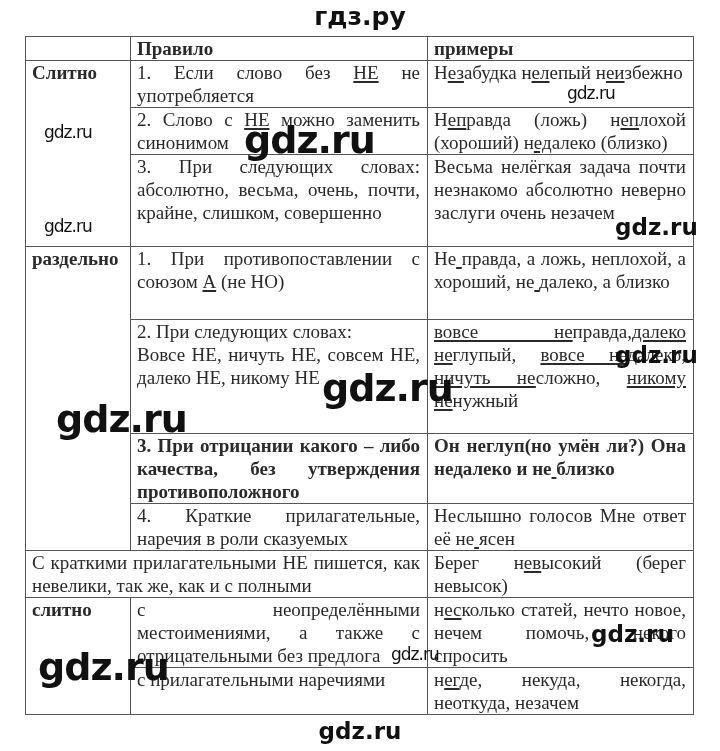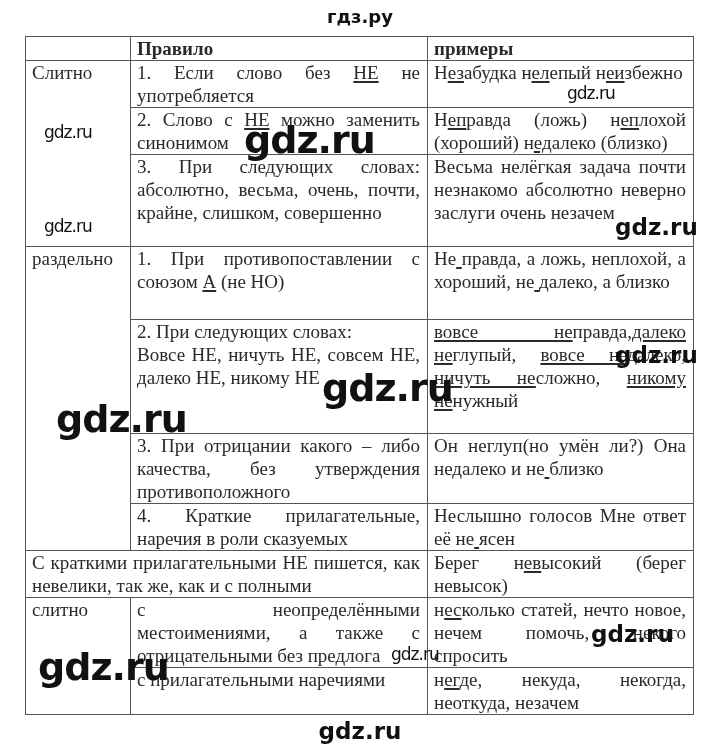--- a/index.html
+++ b/index.html
@@ -1,29 +1,29 @@
 <!DOCTYPE html>
 <html><head>
 <meta charset="utf-8">
 <style>
   html, body { margin: 0; padding: 0; background: #ffffff; }
   body { width: 720px; height: 751px; position: relative; overflow: hidden;
          font-family: "Liberation Serif", serif; color: #222; }
   .site-title { position: absolute; top: 0; left: 0; width: 720px; text-align: center;
-                font-family: "DejaVu Sans", sans-serif; font-weight: bold; font-size: 18px;
+                font-family: "DejaVu Sans", sans-serif; font-weight: bold; font-size: 25px;
                 line-height: 34px; color: #111; }
   .footer-mark { position: absolute; top: 716px; left: 0; width: 720px; text-align: center;
                  font-family: "DejaVu Sans", sans-serif; font-weight: bold; font-size: 23px;
                  line-height: 30px; color: #111; }
   table.rules { position: absolute; left: 25px; top: 36px; width: 668px;
                 border-collapse: collapse; table-layout: fixed; }
   table.rules td { border: 1.5px solid #555; vertical-align: top; padding: 0 7px 0 6px;
                    font-size: 19px; line-height: 23px; color: #2a2a2a; }
   table.rules td.just { text-align: justify; text-align-last: left; }
-  td.lbl { font-weight: normal; }
+  td.lbl { font-weight: bold; }
   th.hdr, td.hdr { font-weight: bold; }
   .u { text-decoration: underline; text-underline-offset: 2px; text-decoration-thickness: 1.5px; }
   .wm { position: absolute; font-family: "DejaVu Sans", sans-serif; color: #111; white-space: nowrap; }
   .wm.small { font-size: 17px; font-weight: normal; letter-spacing: -1px; }
   .wm.big { font-size: 38px; font-weight: bold; letter-spacing: -1px; }
   .wm.mid { font-size: 23px; font-weight: bold; }
 </style>
 </head>
 <body>
 
@@ -56,21 +56,21 @@
       </tr>
       <tr style="height: 73px;">
         <td class="lbl" rowspan="4">раздельно</td>
         <td class="just">1. При противопоставлении с союзом <span class="u">А</span> (не НО)</td>
         <td class="just">Не<span class="u"> </span>правда, а ложь, неплохой, а хороший, не<span class="u"> </span>далеко, а близко</td>
       </tr>
       <tr style="height: 114px;">
         <td class="just">2. При следующих словах:<br>Вовсе НЕ, ничуть НЕ, совсем НЕ, далеко НЕ, никому НЕ</td>
         <td class="just"><span class="u">вовсе не</span>правда,<span class="u">далеко не</span>глупый, <span class="u">вовсе не</span>далеко, <span class="u">ничуть не</span>сложно, <span class="u">никому не</span>нужный</td>
       </tr>
-      <tr style="height: 66px;">
+      <tr style="height: 66px; font-weight: bold;">
         <td class="just">3. При отрицании какого – либо качества, без утверждения противоположного</td>
         <td class="just">Он неглуп(но умён ли?) Она недалеко и не<span class="u"> </span>близко</td>
       </tr>
       <tr style="height: 46px;">
         <td class="just">4. Краткие прилагательные, наречия в роли сказуемых</td>
         <td class="just">Неслышно голосов Мне ответ её не<span class="u"> </span>ясен</td>
       </tr>
       <tr style="height: 46px;">
         <td colspan="2" class="just">С краткими прилагательными НЕ пишется, как невелики, так же, как и с полными</td>
         <td class="just">Берег н<span class="u">ев</span>ысокий (берег невысок)</td>

